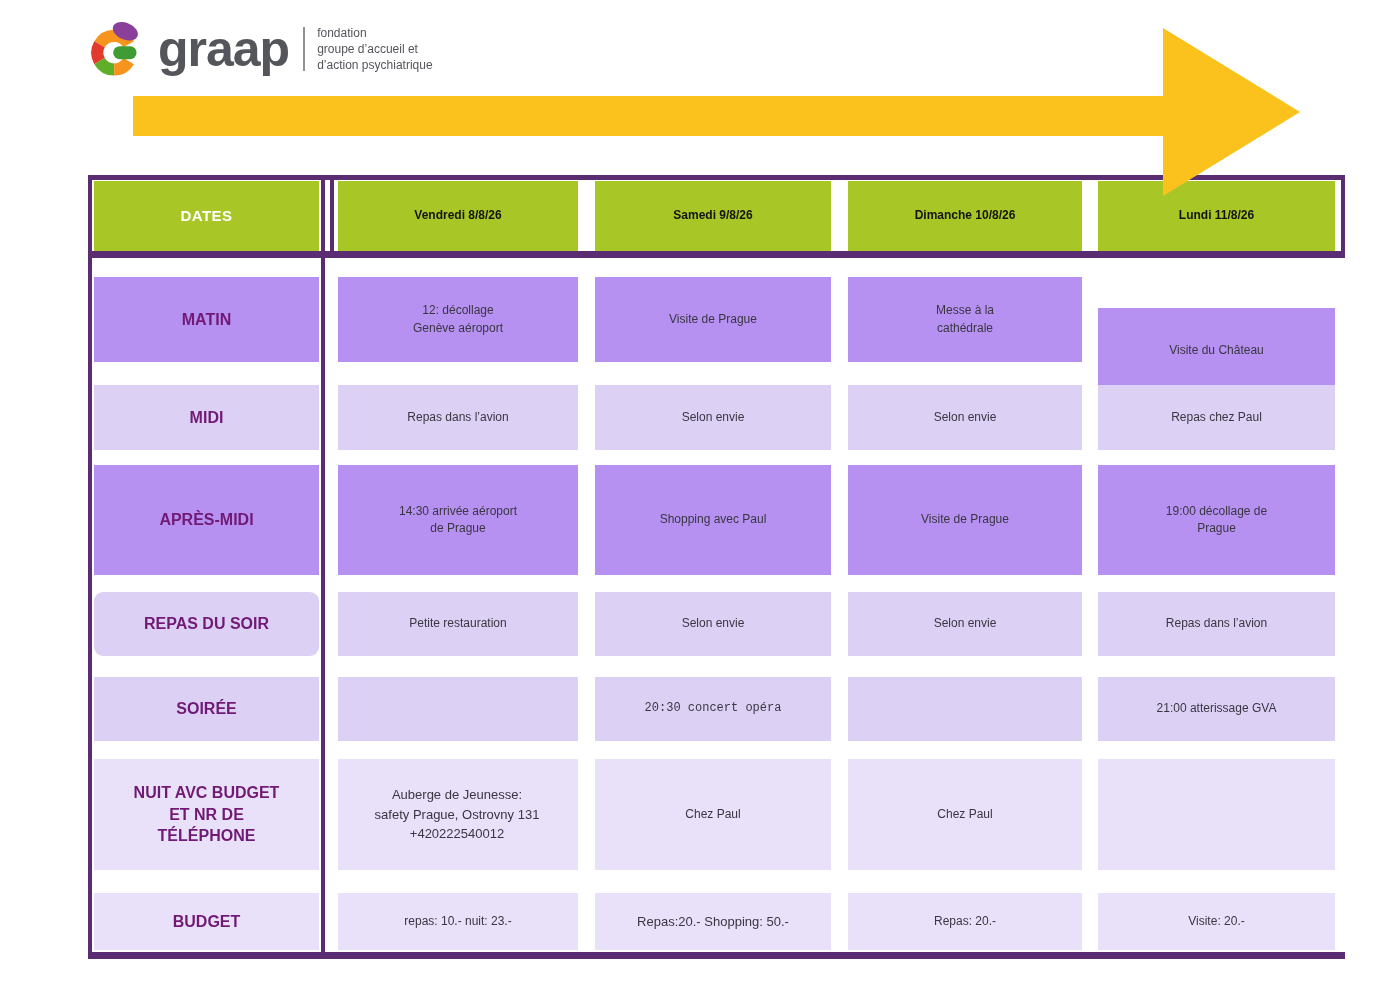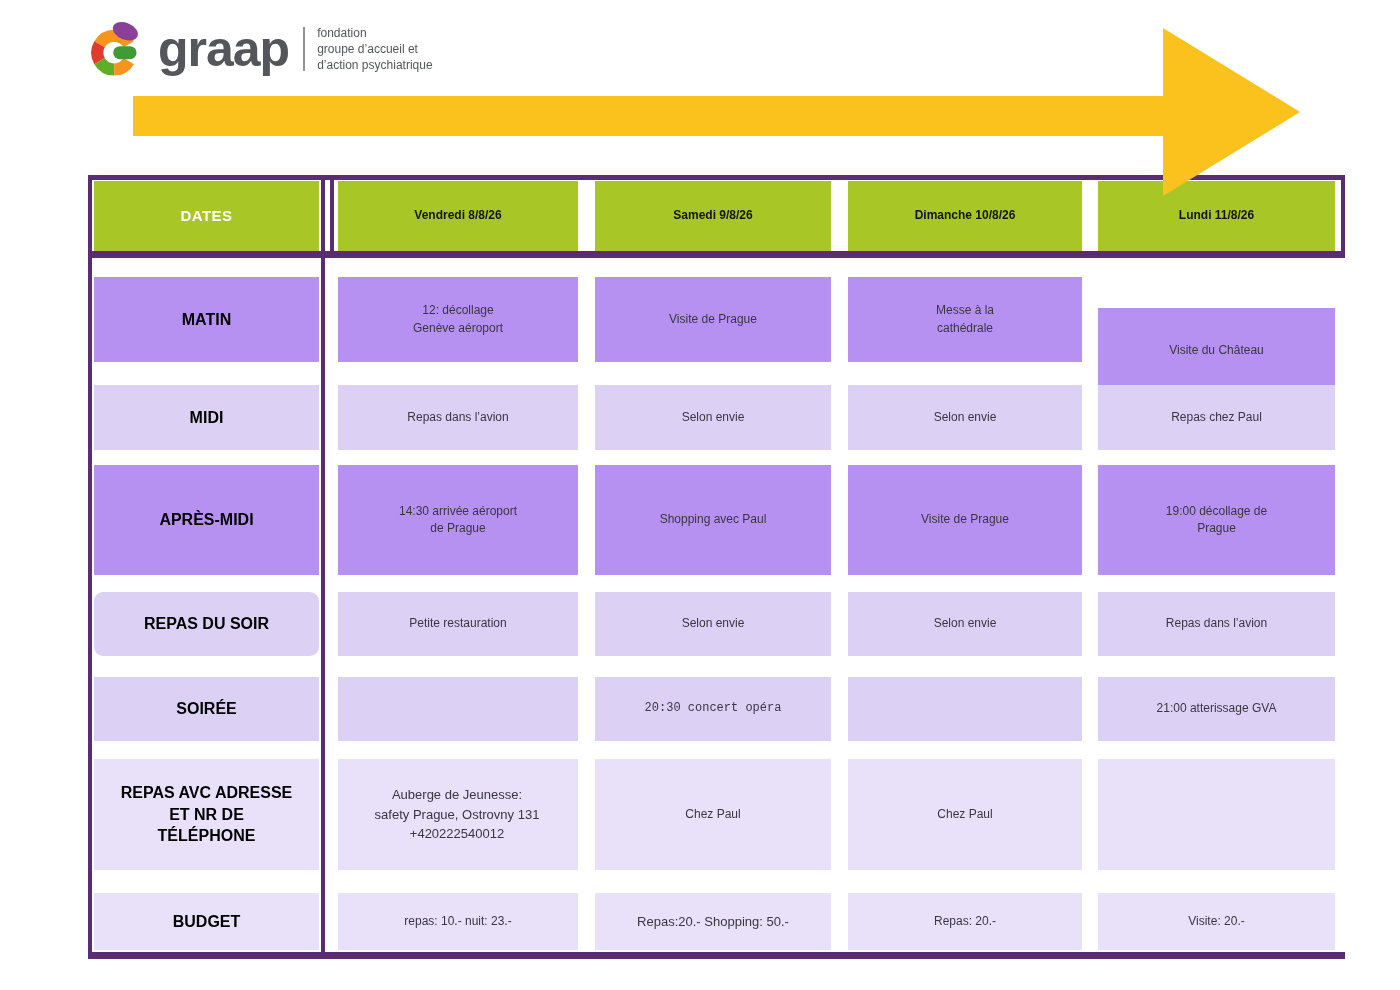--- a/index.html
+++ b/index.html
@@ -33,21 +33,21 @@
   .hline.top{left:88px;top:175px;width:1257px;height:5px;}
   .hline.mid{left:88px;top:251px;width:1257px;height:7px;}
   .hline.bottom{left:88px;top:952px;width:1257px;height:7px;}
   .cell{
     position:absolute;display:flex;align-items:center;justify-content:center;
     text-align:center;white-space:pre-line;box-sizing:border-box;padding:4px 10px;
     font-size:12px;color:#3a3642;line-height:1.45;
   }
   .cell-green{background:#a8c626;font-weight:700;color:#141414;}
   .cell-dates{color:#ffffff;font-size:15px;letter-spacing:.5px;}
-  .cell-label{font-weight:800;color:#000000;font-size:16px;line-height:1.35;}
+  .cell-label{font-weight:800;color:#701a75;font-size:16px;line-height:1.35;}
   .cell-medium{background:#b691f1;}
   .cell-light{background:#dcd1f5;}
   .cell-lighter{background:#e8e1f9;}
   .cell-small{font-size:13px;line-height:1.5;}
 </style>
 </head>
 <body>
 
 <div class="page">
 
@@ -108,21 +108,21 @@
       <div class="cell cell-label cell-light" style="left: 94px; top: 592px; width: 225px; height: 64px; border-radius: 9px;">REPAS DU SOIR</div>
       <div class="cell cell-light" style="left: 338px; top: 592px; width: 240px; height: 64px;">Petite restauration</div>
       <div class="cell cell-light" style="left: 595px; top: 592px; width: 236px; height: 64px;">Selon envie</div>
       <div class="cell cell-light" style="left: 848px; top: 592px; width: 234px; height: 64px;">Selon envie</div>
       <div class="cell cell-light" style="left: 1098px; top: 592px; width: 237px; height: 64px;">Repas dans l’avion</div>
       <div class="cell cell-label cell-light" style="left: 94px; top: 677px; width: 225px; height: 64px;">SOIRÉE</div>
       <div class="cell cell-light" style="left: 338px; top: 677px; width: 240px; height: 64px;"></div>
       <div class="cell cell-light" style="left: 595px; top: 677px; width: 236px; height: 64px; font-family: Liberation Mono, monospace;">20:30 concert opéra</div>
       <div class="cell cell-light" style="left: 848px; top: 677px; width: 234px; height: 64px;"></div>
       <div class="cell cell-light" style="left: 1098px; top: 677px; width: 237px; height: 64px;">21:00 atterissage GVA</div>
-      <div class="cell cell-label cell-lighter" style="left: 94px; top: 759px; width: 225px; height: 111px;">REPAS AVC ADRESSE
+      <div class="cell cell-label cell-lighter" style="left: 94px; top: 759px; width: 225px; height: 111px;">NUIT AVC BUDGET
 ET NR DE
 TÉLÉPHONE</div>
       <div class="cell cell-lighter cell-small" style="left: 338px; top: 759px; width: 240px; height: 111px; padding-left: 8px;">Auberge de Jeunesse:
 safety Prague, Ostrovny 131
 +420222540012</div>
       <div class="cell cell-lighter" style="left: 595px; top: 759px; width: 236px; height: 111px;">Chez Paul</div>
       <div class="cell cell-lighter" style="left: 848px; top: 759px; width: 234px; height: 111px;">Chez Paul</div>
       <div class="cell cell-lighter" style="left: 1098px; top: 759px; width: 237px; height: 111px;"></div>
       <div class="cell cell-label cell-lighter" style="left: 94px; top: 893px; width: 225px; height: 57px;">BUDGET</div>
       <div class="cell cell-lighter" style="left: 338px; top: 893px; width: 240px; height: 57px;">repas: 10.- nuit: 23.-</div>

